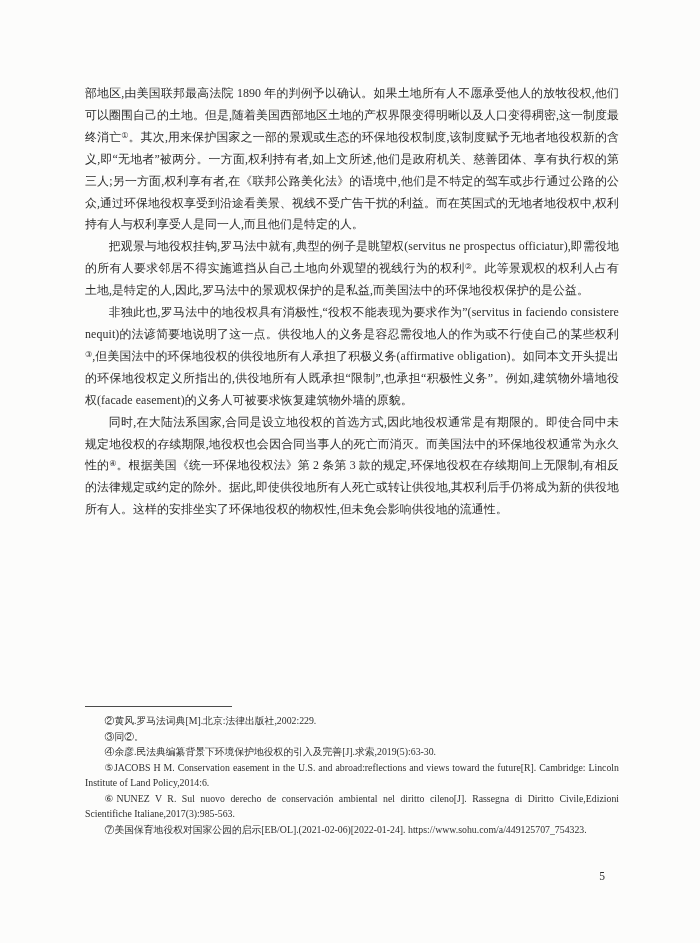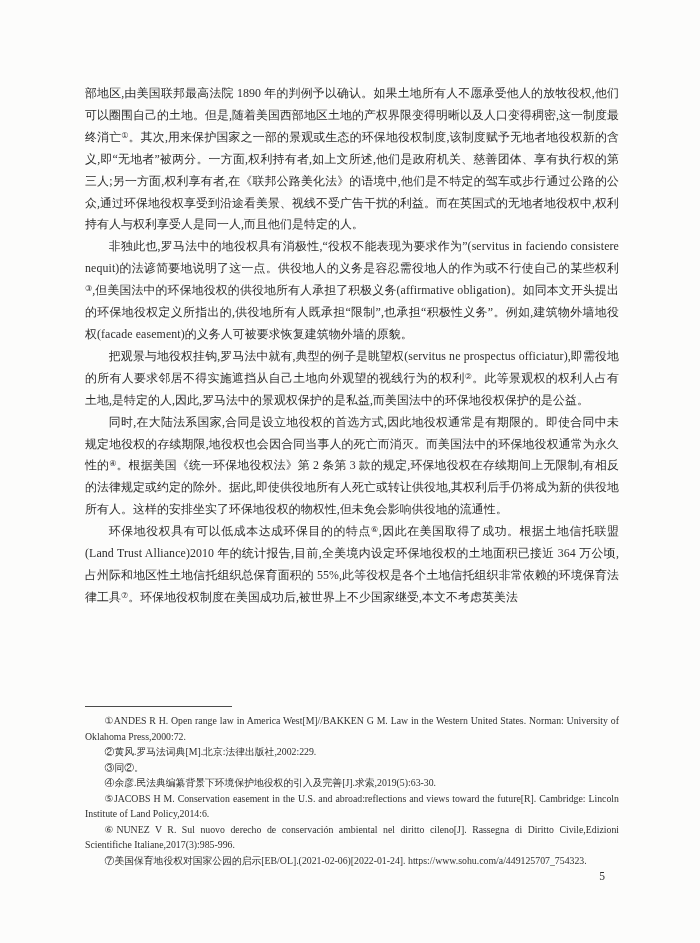--- a/index.html
+++ b/index.html
@@ -39,32 +39,30 @@
     font-size:11.5px;color:#2d2d2d;
   }
 </style>
 </head>
 <body>
 
 <div class="page">
 
   <div class="body-text">
     <p>部地区,由美国联邦最高法院 1890 年的判例予以确认。如果土地所有人不愿承受他人的放牧役权,他们可以圈围自己的土地。但是,随着美国西部地区土地的产权界限变得明晰以及人口变得稠密,这一制度最终消亡<sup class="fnref">①</sup>。其次,用来保护国家之一部的景观或生态的环保地役权制度,该制度赋予无地者地役权新的含义,即“无地者”被两分。一方面,权利持有者,如上文所述,他们是政府机关、慈善团体、享有执行权的第三人;另一方面,权利享有者,在《联邦公路美化法》的语境中,他们是不特定的驾车或步行通过公路的公众,通过环保地役权享受到沿途看美景、视线不受广告干扰的利益。而在英国式的无地者地役权中,权利持有人与权利享受人是同一人,而且他们是特定的人。</p>
+    <p class="indent">把观景与地役权挂钩,罗马法中就有,典型的例子是眺望权(servitus ne prospectus officiatur),即需役地的所有人要求邻居不得实施遮挡从自己土地向外观望的视线行为的权利<sup class="fnref">②</sup>。此等景观权的权利人占有土地,是特定的人,因此,罗马法中的景观权保护的是私益,而美国法中的环保地役权保护的是公益。</p>
     <p class="indent">非独此也,罗马法中的地役权具有消极性,“役权不能表现为要求作为”(servitus in faciendo consistere nequit)的法谚简要地说明了这一点。供役地人的义务是容忍需役地人的作为或不行使自己的某些权利<sup class="fnref">③</sup>,但美国法中的环保地役权的供役地所有人承担了积极义务(affirmative obligation)。如同本文开头提出的环保地役权定义所指出的,供役地所有人既承担“限制”,也承担“积极性义务”。例如,建筑物外墙地役权(facade easement)的义务人可被要求恢复建筑物外墙的原貌。</p>
-    <p class="indent">把观景与地役权挂钩,罗马法中就有,典型的例子是眺望权(servitus ne prospectus officiatur),即需役地的所有人要求邻居不得实施遮挡从自己土地向外观望的视线行为的权利<sup class="fnref">②</sup>。此等景观权的权利人占有土地,是特定的人,因此,罗马法中的景观权保护的是私益,而美国法中的环保地役权保护的是公益。</p>
     <p class="indent">同时,在大陆法系国家,合同是设立地役权的首选方式,因此地役权通常是有期限的。即使合同中未规定地役权的存续期限,地役权也会因合同当事人的死亡而消灭。而美国法中的环保地役权通常为永久性的<sup class="fnref">④</sup>。根据美国《统一环保地役权法》第 2 条第 3 款的规定,环保地役权在存续期间上无限制,有相反的法律规定或约定的除外。据此,即使供役地所有人死亡或转让供役地,其权利后手仍将成为新的供役地所有人。这样的安排坐实了环保地役权的物权性,但未免会影响供役地的流通性。</p>
-    <p class="indent">环保地役权具有可以低成本达成环保目的的特点<sup class="fnref">⑥</sup>,因此在美国取得了成功。根据土地信托联盟(Land Trust Alliance)2010 年的统计报告,目前,全美境内设定环保地役权的土地面积已接近 364 万公顷,占州际和地区性土地信托组织总保育面积的 55%,此等役权是各个土地信托组织非常依赖的环境保育法律工具<sup class="fnref">⑦</sup>。环保地役权制度在美国成功后,被世界上不少国家继受,本文不考虑英美法</p>
   </div>
 
   <div class="footnote-area">
     <div class="fn-rule"></div>
-    <p>①ANDES R H. Open range law in America West[M]//BAKKEN G M. Law in the Western United States. Norman: University of Oklahoma Press,2000:72.</p>
     <p>②黄风.罗马法词典[M].北京:法律出版社,2002:229.</p>
     <p>③同②。</p>
     <p>④余彦.民法典编纂背景下环境保护地役权的引入及完善[J].求索,2019(5):63-30.</p>
     <p>⑤JACOBS H M. Conservation easement in the U.S. and abroad:reflections and views toward the future[R]. Cambridge: Lincoln Institute of Land Policy,2014:6.</p>
-    <p>⑥NUNEZ V R. Sul nuovo derecho de conservación ambiental nel diritto cileno[J]. Rassegna di Diritto Civile,Edizioni Scientifiche Italiane,2017(3):985-996.</p>
+    <p>⑥NUNEZ V R. Sul nuovo derecho de conservación ambiental nel diritto cileno[J]. Rassegna di Diritto Civile,Edizioni Scientifiche Italiane,2017(3):985-563.</p>
     <p>⑦美国保育地役权对国家公园的启示[EB/OL].(2021-02-06)[2022-01-24]. https://www.sohu.com/a/449125707_754323.</p>
   </div>
 
   <div class="page-number">5</div>
 
 </div>
 
 </body></html>

